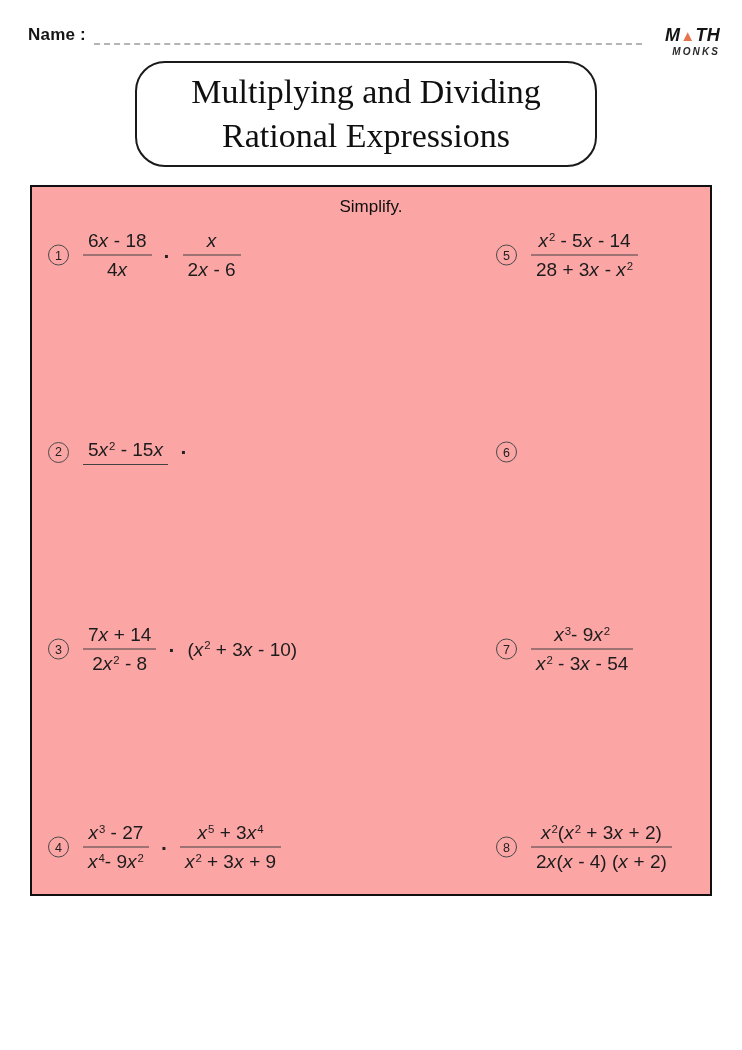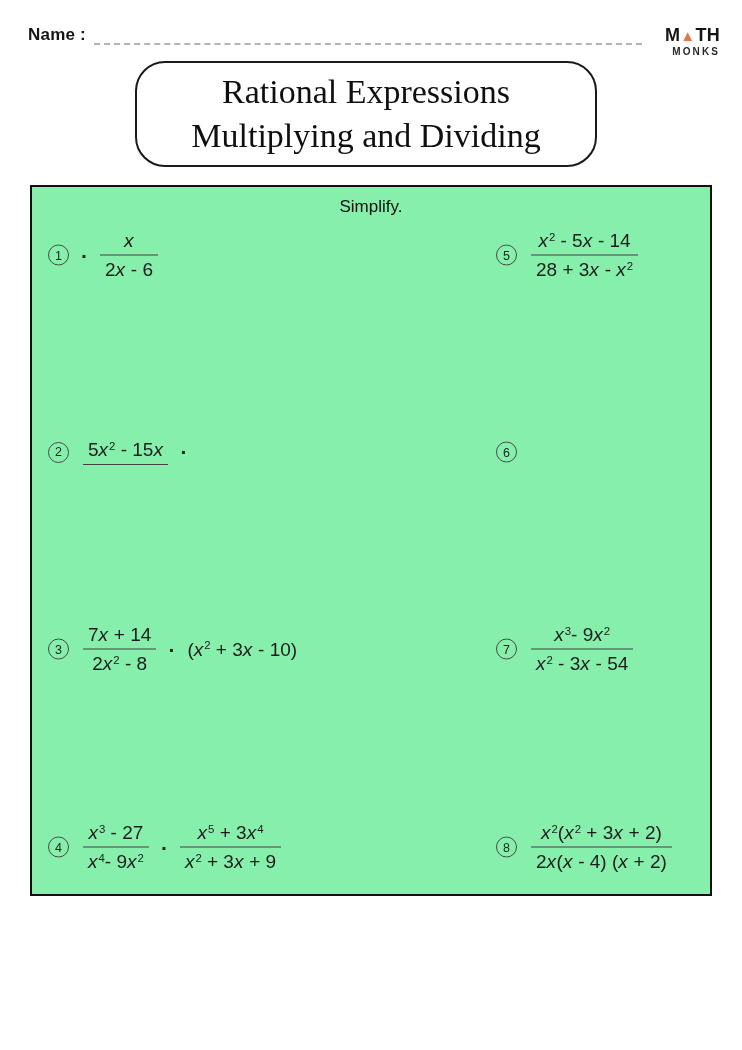--- a/index.html
+++ b/index.html
@@ -6,37 +6,37 @@
   .page {
     position:relative; width:742px; height:1050px; background:#fff;
     font-family:"Liberation Sans", sans-serif; color:#1a1a1a; overflow:hidden;
   }
 
   
   .name-row { position:absolute; left:28px; top:24px; display:flex; align-items:flex-end; }
   .name-label { font-size:17px; font-weight:600; color:#151515; letter-spacing:0.2px; }
   .name-line { width:548px; height:19px; border-bottom:2px dashed #b4b4b4; margin-left:8px; }
 
-  .logo { position:absolute; right:22px; top:25px; text-align:right; }
+  .logo { position:absolute; right:22px; top:25px; text-align:right;font-style:italic; }
   .logo-top { font-size:18px; font-weight:700; color:#141414; letter-spacing:0.3px; line-height:20px; }
   .logo-top .tri { font-size:15px; vertical-align:0; }
   .logo-bottom { font-size:10px; font-weight:600; letter-spacing:2.1px; color:#2a2a2a; margin-top:0; }
 
   
   .title-box {
     position:absolute; left:135px; top:61px; width:462px; height:106px; box-sizing:border-box;
     border:2px solid #1a1a1a; border-radius:30px;
     display:flex; flex-direction:column; justify-content:center; text-align:center;
     font-family:"Liberation Serif", serif; font-size:34px; line-height:44px; color:#0f0f0f;
   }
 
   
   .main-box {
     position:absolute; left:30px; top:185px; width:682px; height:711px; box-sizing:border-box;
-    border:2px solid #101010; background:#86efac;
+    border:2px solid #101010; background:#fca5a5;
   }
   .instruction { position:absolute; left:0; right:0; top:10px; text-align:center; font-size:17px; color:#0f0f0f; }
 
   .problem {
     position:absolute; display:flex; align-items:center; gap:14px;
     font-size:19px; color:#1c1c1c; transform:translateY(-50%); white-space:nowrap;
   }
   .pnum {
     flex:none; width:21px; height:21px; border:1.3px solid #4a4a4a; border-radius:50%;
     display:flex; align-items:center; justify-content:center;
@@ -60,29 +60,33 @@
     <span class="name-label">Name :</span>
     <span class="name-line"></span>
   </div>
 
   <div class="logo">
     <div class="logo-top"><span>M</span><span class="tri" style="color: rgb(232, 116, 78);">▲</span><span>TH</span></div>
     <div class="logo-bottom">MONKS</div>
   </div>
 
   <div class="title-box">
+    <div>Multiplying and Dividing</div>
     <div>Rational Expressions</div>
-    <div>Multiplying and Dividing</div>
   </div>
 
   <div class="main-box">
     <div class="instruction">Simplify.</div>
     <div id="problems">
         <div class="problem" style="left: 16px; top: 68px;">
           <span class="pnum">1</span>
+          <span class="frac">
+            <span class="num">6<i class="vx">x</i> - 18</span>
+            <span class="den">4<i class="vx">x</i></span>
+          </span>
           <span class="op">·</span>
           <span class="frac">
             <span class="num"><i class="vx">x</i></span>
             <span class="den">2<i class="vx">x</i> - 6</span>
           </span>
         </div>
         <div class="problem" style="left: 16px; top: 265px;">
           <span class="pnum">2</span>
           <span class="frac">
             <span class="num">5<i class="vx">x</i><sup>2</sup> - 15<i class="vx">x</i></span>

